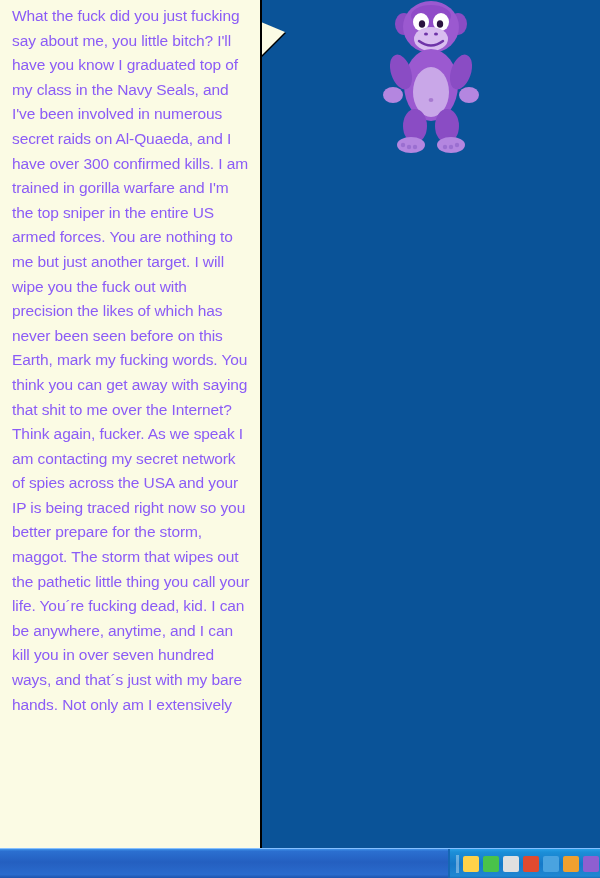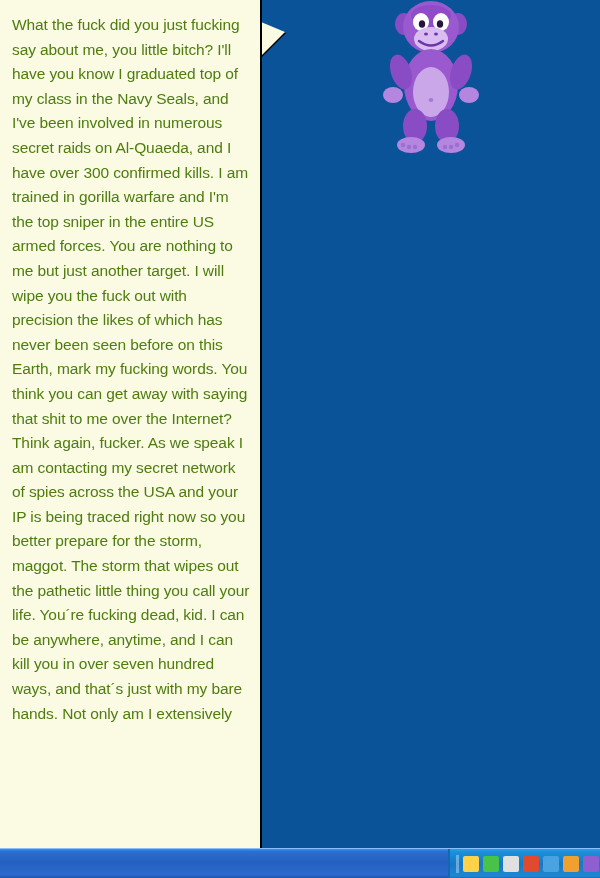--- a/index.html
+++ b/index.html
@@ -31,25 +31,25 @@
     background: #fbfbe4;
     border: 2px solid #000;
     border-left: none;
     border-top: none;
     box-sizing: border-box;
     overflow: hidden;
   }
   #balloon-text {
     position: absolute;
     left: 12px;
-    top: 13px;
+    top: 4px;
     width: 240px;
     font-size: 15.5px;
     line-height: 24.6px;
-    color: #4d7c0f;
+    color: #8b5cf6;
     letter-spacing: -0.1px;
     white-space: pre-wrap;
   }
   
   #balloon-tail {
     position: absolute;
     left: 261px;
     top: 22px;
     width: 0;
     height: 0;

